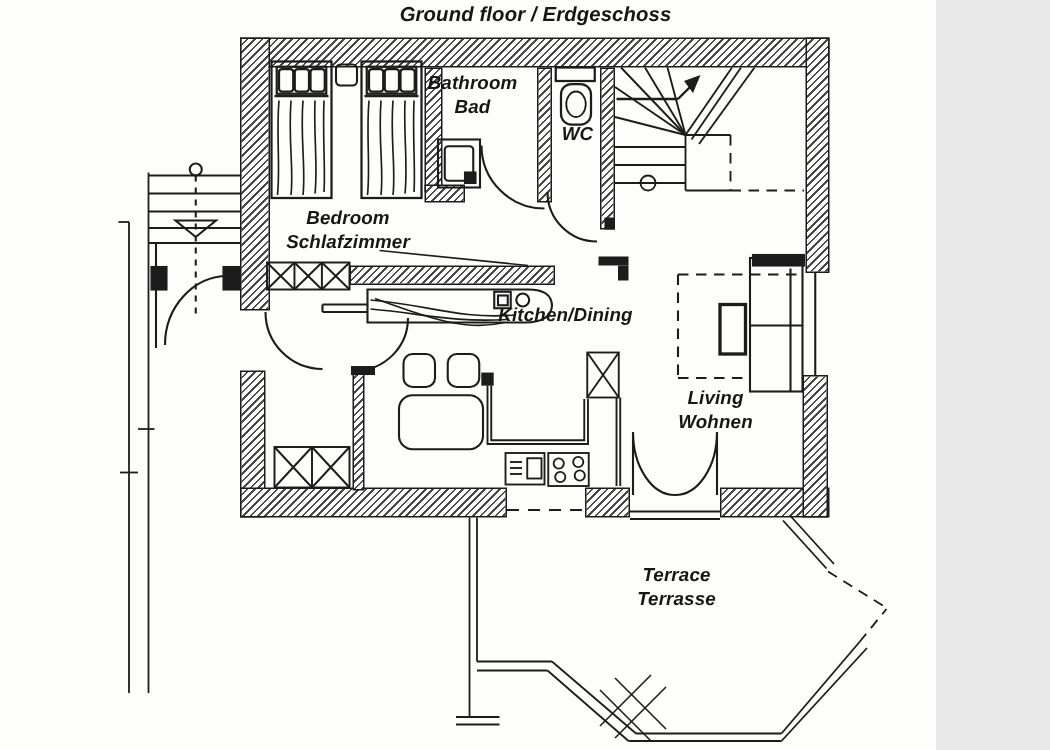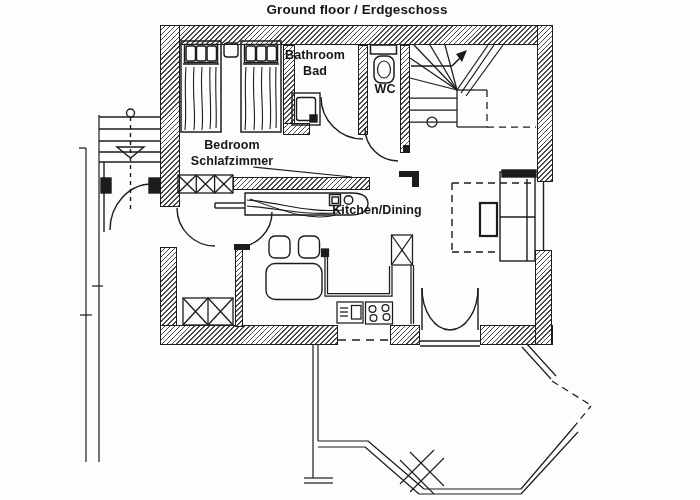--- a/index.html
+++ b/index.html
@@ -1,18 +1,18 @@
 <!DOCTYPE html>
 <html><head>
 <meta charset="utf-8">
 <style>
   html,body{margin:0;padding:0;background:#e8e8e8;}
   #stage{
-    position:relative;width:700px;height:500px;background:#fdfdfc;
-    font-family:"Liberation Sans",sans-serif;overflow:hidden;
+    position:relative;width:624px;height:500px;background:#fdfdfc;
+    font-family:"Liberation Sans",sans-serif;overflow:hidden;font-style:italic;
   }
   .wall{
     position:absolute;box-sizing:border-box;
     border:1.6px solid #1c1c1c;
     background:repeating-linear-gradient(135deg,#ffffff 0 2.3px,#4a4a4a 2.3px 3.5px);
   }
   .lbl{
     position:absolute;transform:translateX(-50%);
     font-weight:bold;font-size:12.5px;line-height:16px;
     color:#161616;text-align:center;white-space:nowrap;letter-spacing:.1px;
@@ -277,15 +277,23 @@
   <div class="lbl" style="left:232px;top:137px">
     <div>Bedroom</div>
     <div>Schlafzimmer</div>
   </div>
 
   <div class="lbl" style="left:377px;top:202px">
     <div>Kitchen/Dining</div>
   </div>
 
 
-
+  <div class="lbl" style="left:477px;top:257px">
+    <div>Living</div>
+    <div>Wohnen</div>
+  </div>
+
+  <div class="lbl" style="left:451px;top:375px">
+    <div>Terrace</div>
+    <div>Terrasse</div>
+  </div>
 
 </div>
 
 </body></html>

